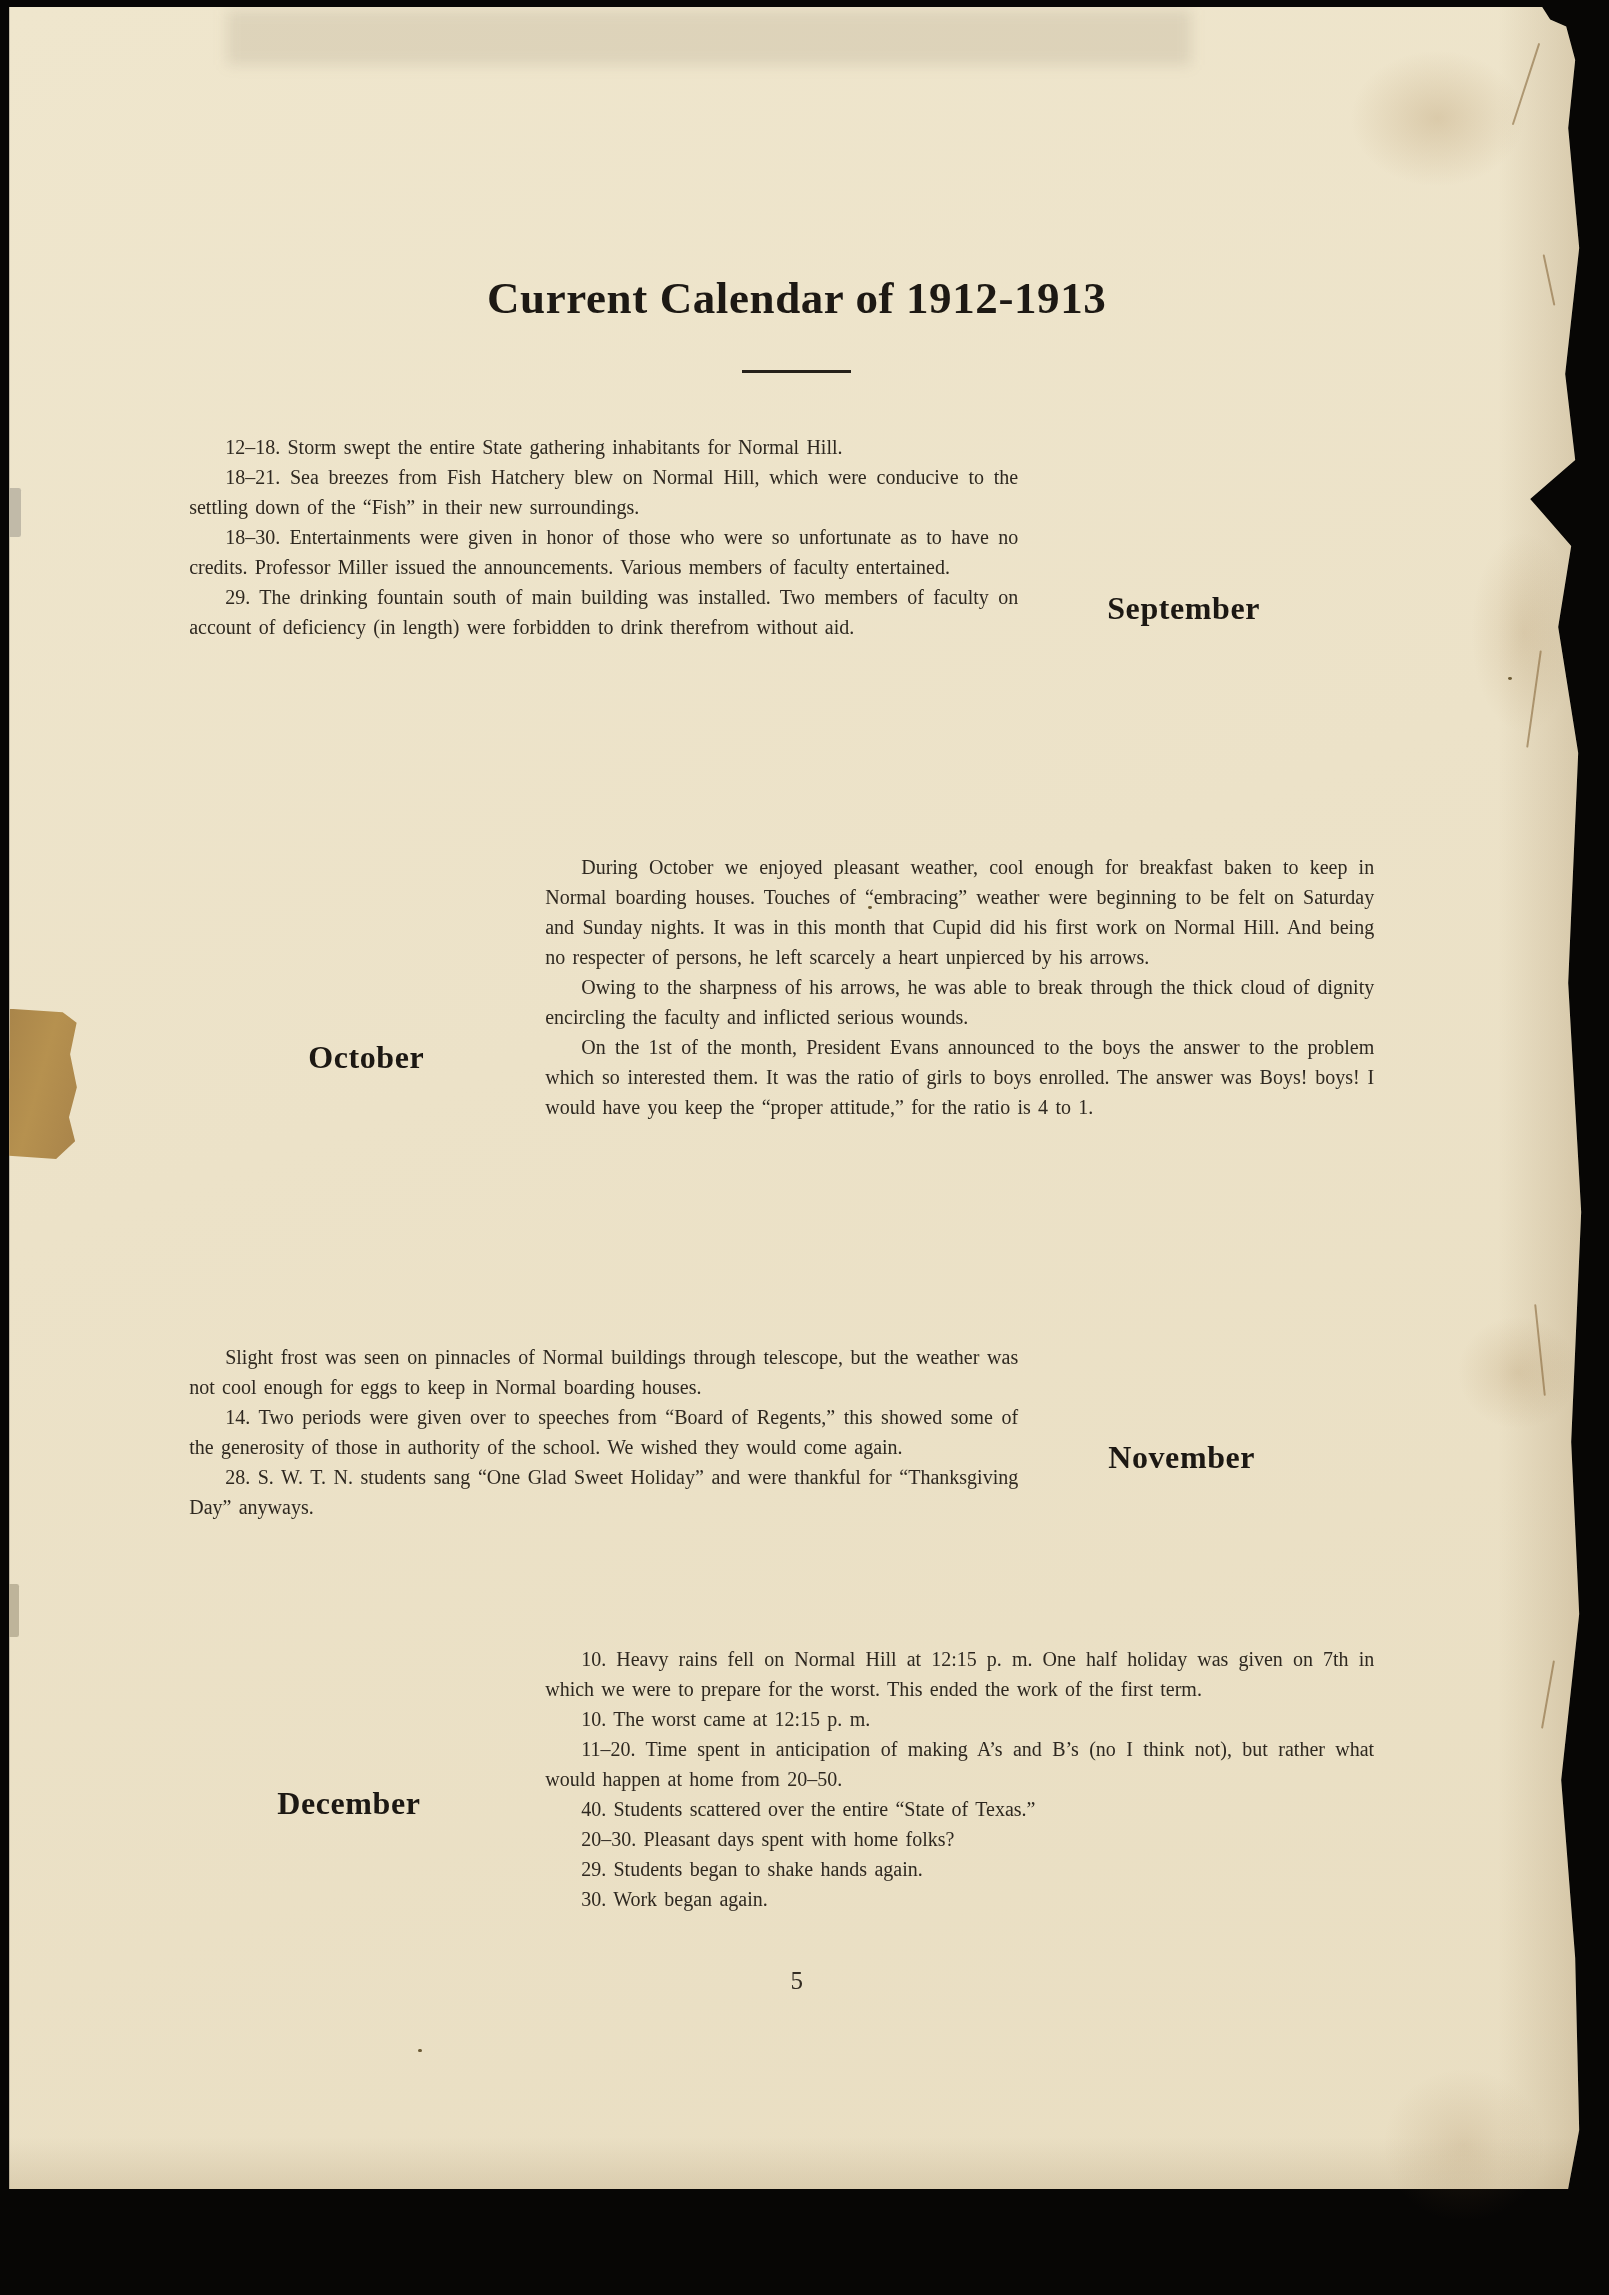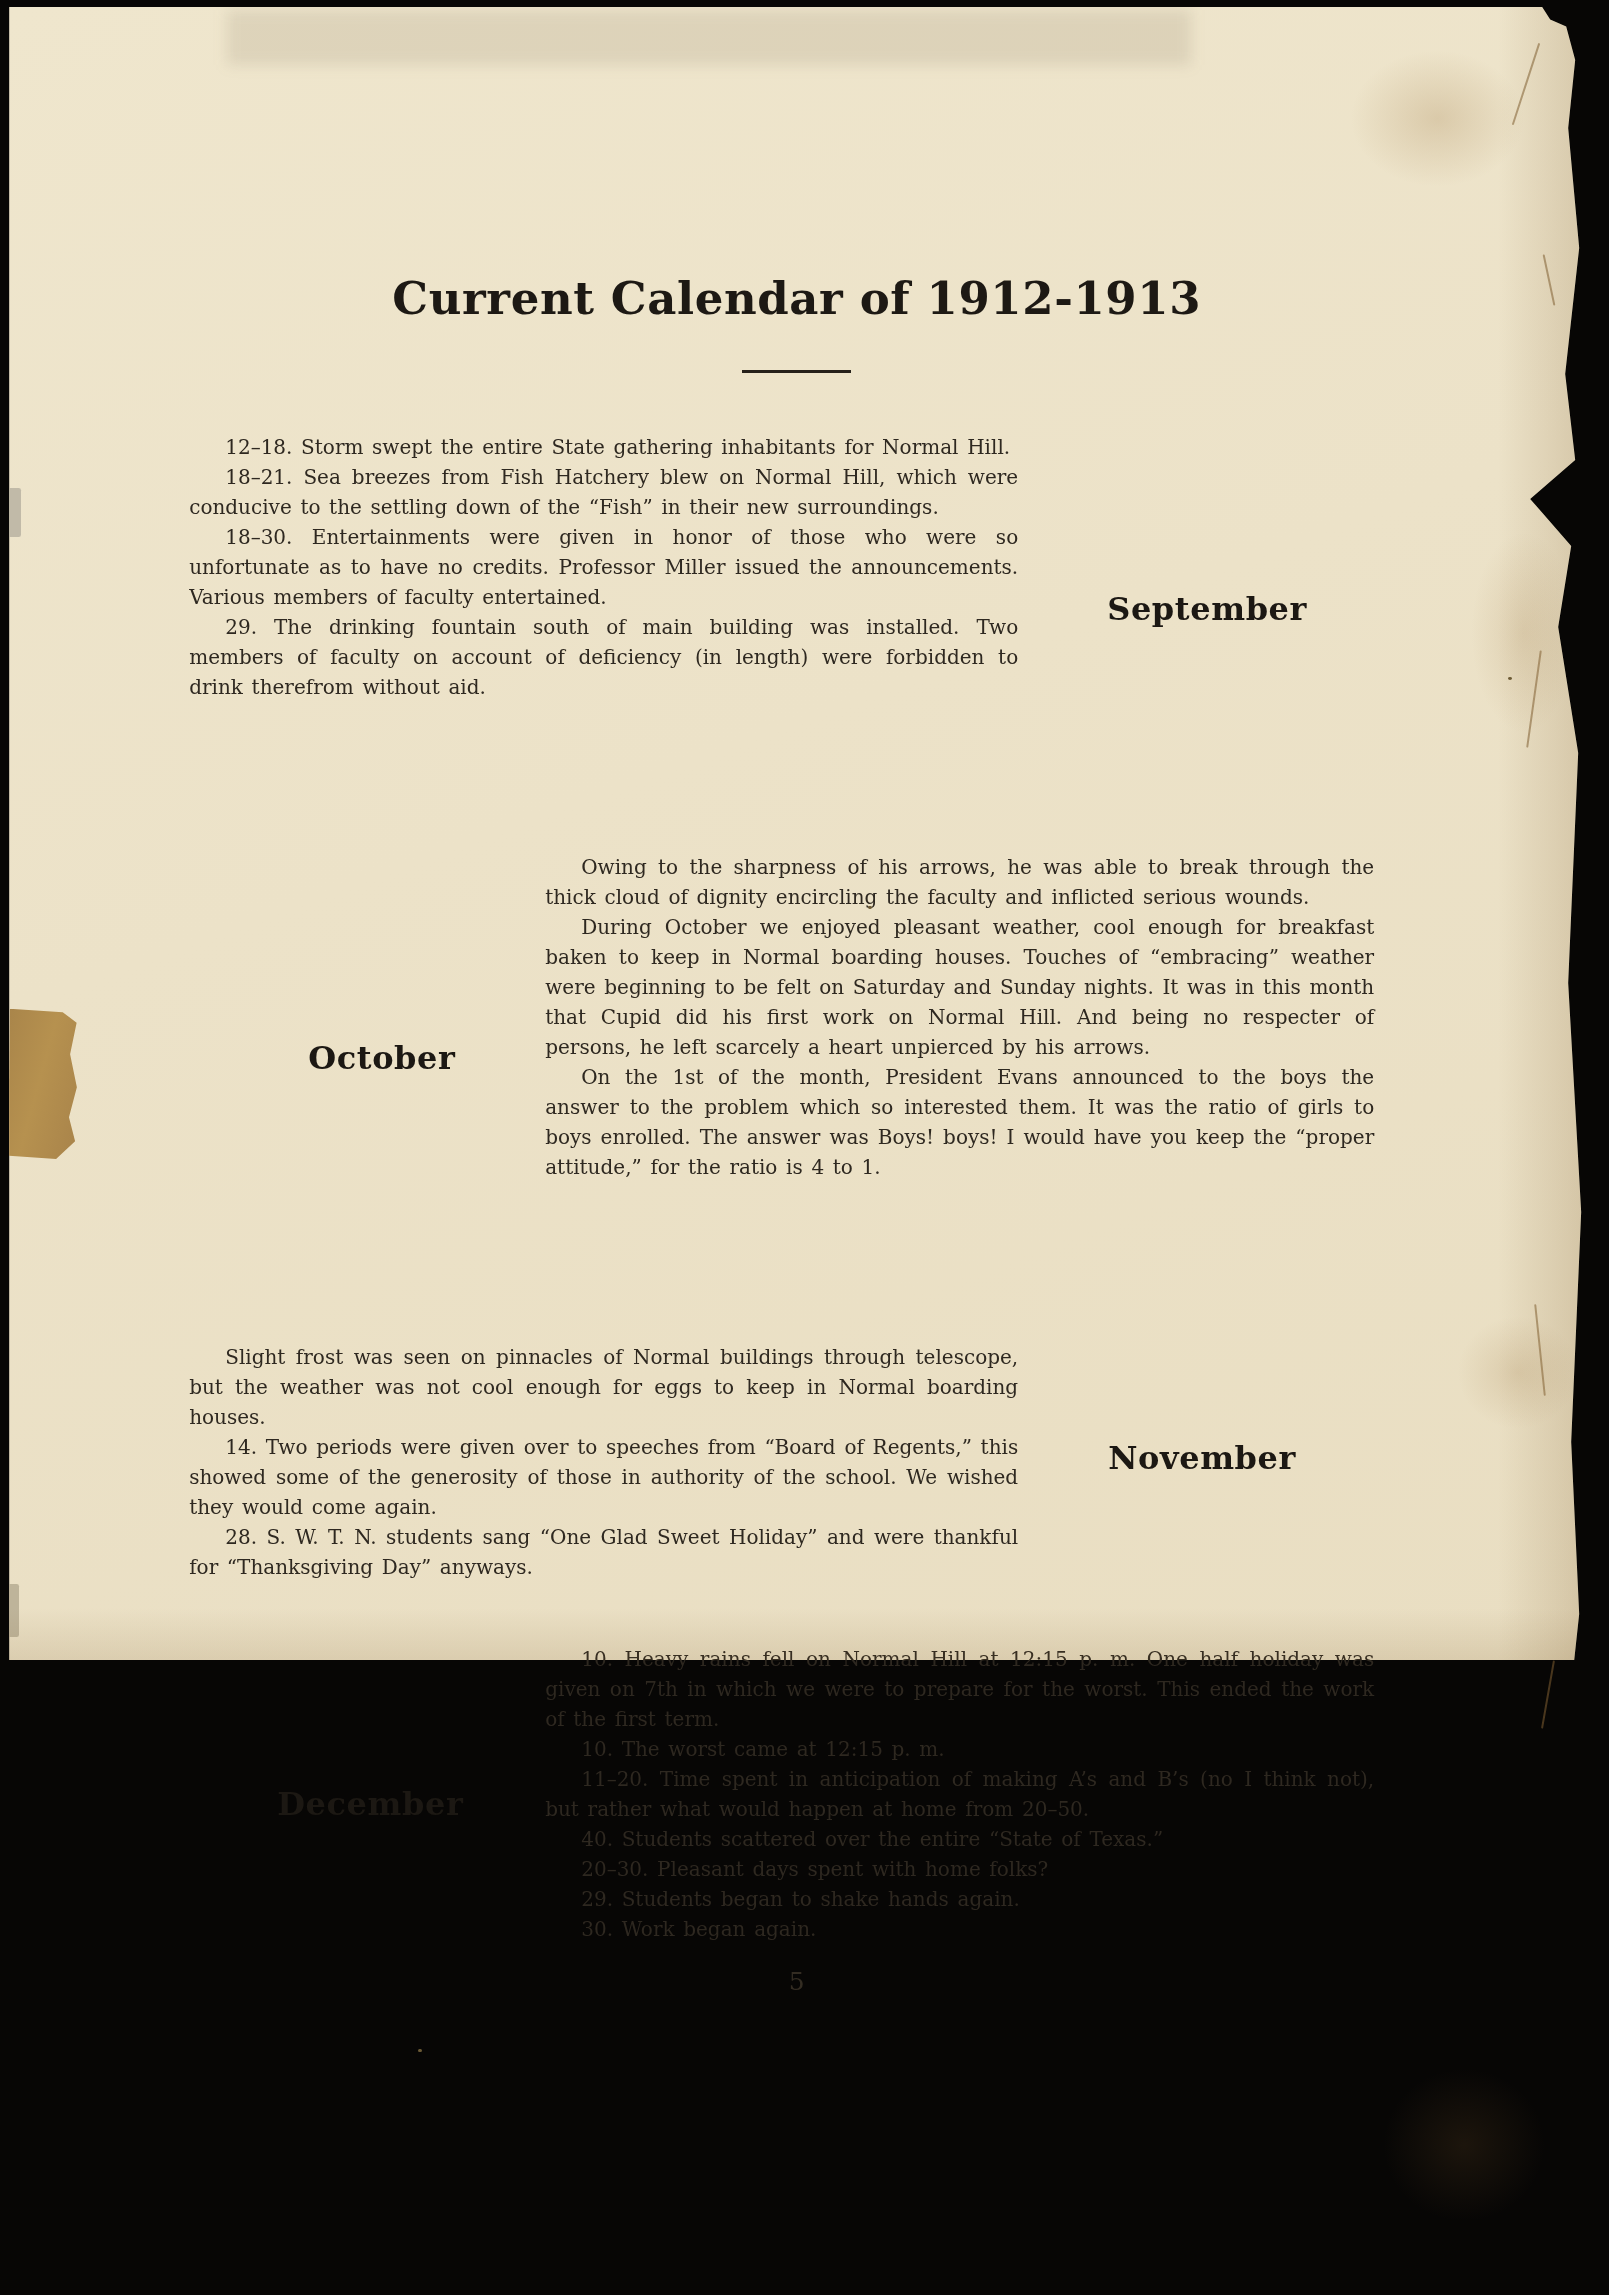--- a/index.html
+++ b/index.html
@@ -13,32 +13,33 @@
   }
   .scan-stage {
     position: absolute;
     left: 0; top: 0;
     width: 1609px; height: 2295px;
     background: #070605;
   }
   .paper {
     position: absolute;
     left: 9.2px; top: 6.9px;
-    width: 1575px; height: 1653px;
+    width: 1575px; height: 2182px;
     background:
       linear-gradient(160deg, #efe6cd 0%, #ece2c8 45%, #e9dec2 100%);
     clip-path: polygon(
       0px 0px, 1533px 0px, 1541px 12.6px, 1557px 19.5px, 1566px 53px,
       1559px 121px, 1570px 241px, 1556px 367px, 1566px 453px,
       1521px 492px, 1562px 539px, 1549px 620px, 1569px 746px,
       1559px 976px, 1572px 1205px, 1562px 1435px, 1570px 1607px,
       1552px 1773px, 1566px 1951px, 1570px 2123px, 1544px 2261px,
       0px 2261px
     );
     color: #2b251d;
+    font-family: Liberation Serif, serif;
   }
   .edge-shade-right {
     position: absolute; right: 0; top: 0; bottom: 0; width: 86px;
     background: linear-gradient(to left, rgba(125,92,45,.20), rgba(125,92,45,0));
     pointer-events: none;
   }
   .edge-shade-bottom {
     position: absolute; left: 0; right: 0; bottom: 0; height: 52px;
     background: linear-gradient(to top, rgba(125,92,45,.14), rgba(125,92,45,0));
     pointer-events: none;
@@ -158,22 +159,22 @@
 
     <div class="entry-block block-september">
       <p>12–18.  Storm swept the entire State gathering inhabitants for Normal Hill.</p>
       <p>18–21.  Sea breezes from Fish Hatchery blew on Normal Hill, which were conducive to the settling down of the “Fish” in their new surroundings.</p>
       <p>18–30.  Entertainments were given in honor of those who were so unfortunate as to have no credits.  Professor Miller issued the announcements.  Various members of faculty entertained.</p>
       <p>29.  The drinking fountain south of main building was installed.  Two members of faculty on account of deficiency (in length) were forbidden to drink therefrom without aid.</p>
     </div>
     <h2 class="month-heading month-september">September</h2>
 
     <div class="entry-block block-october">
+      <p>During October we enjoyed pleasant weather, cool enough for breakfast baken to keep in Normal boarding houses.  Touches of “embracing” weather were beginning to be felt on Saturday and Sunday nights.  It was in this month that Cupid did his first work on Normal Hill.  And being no respecter of persons, he left scarcely a heart unpierced by his arrows.</p>
       <p>Owing to the sharpness of his arrows, he was able to break through the thick cloud of dignity encircling the faculty and inflicted serious wounds.</p>
-      <p>During October we enjoyed pleasant weather, cool enough for breakfast baken to keep in Normal boarding houses.  Touches of “embracing” weather were beginning to be felt on Saturday and Sunday nights.  It was in this month that Cupid did his first work on Normal Hill.  And being no respecter of persons, he left scarcely a heart unpierced by his arrows.</p>
       <p>On the 1st of the month, President Evans announced to the boys the answer to the problem which so interested them.  It was the ratio of girls to boys enrolled.  The answer was Boys! boys!  I would have you keep the “proper attitude,” for the ratio is 4 to 1.</p>
     </div>
     <h2 class="month-heading month-october">October</h2>
 
     <div class="entry-block block-november">
       <p>Slight frost was seen on pinnacles of Normal buildings through telescope, but the weather was not cool enough for eggs to keep in Normal boarding houses.</p>
       <p>14.  Two periods were given over to speeches from “Board of Regents,” this showed some of the generosity of those in authority of the school.  We wished they would come again.</p>
       <p>28.  S. W. T. N. students sang “One Glad Sweet Holiday” and were thankful for “Thanksgiving Day” anyways.</p>
     </div>
     <h2 class="month-heading month-november">November</h2>

